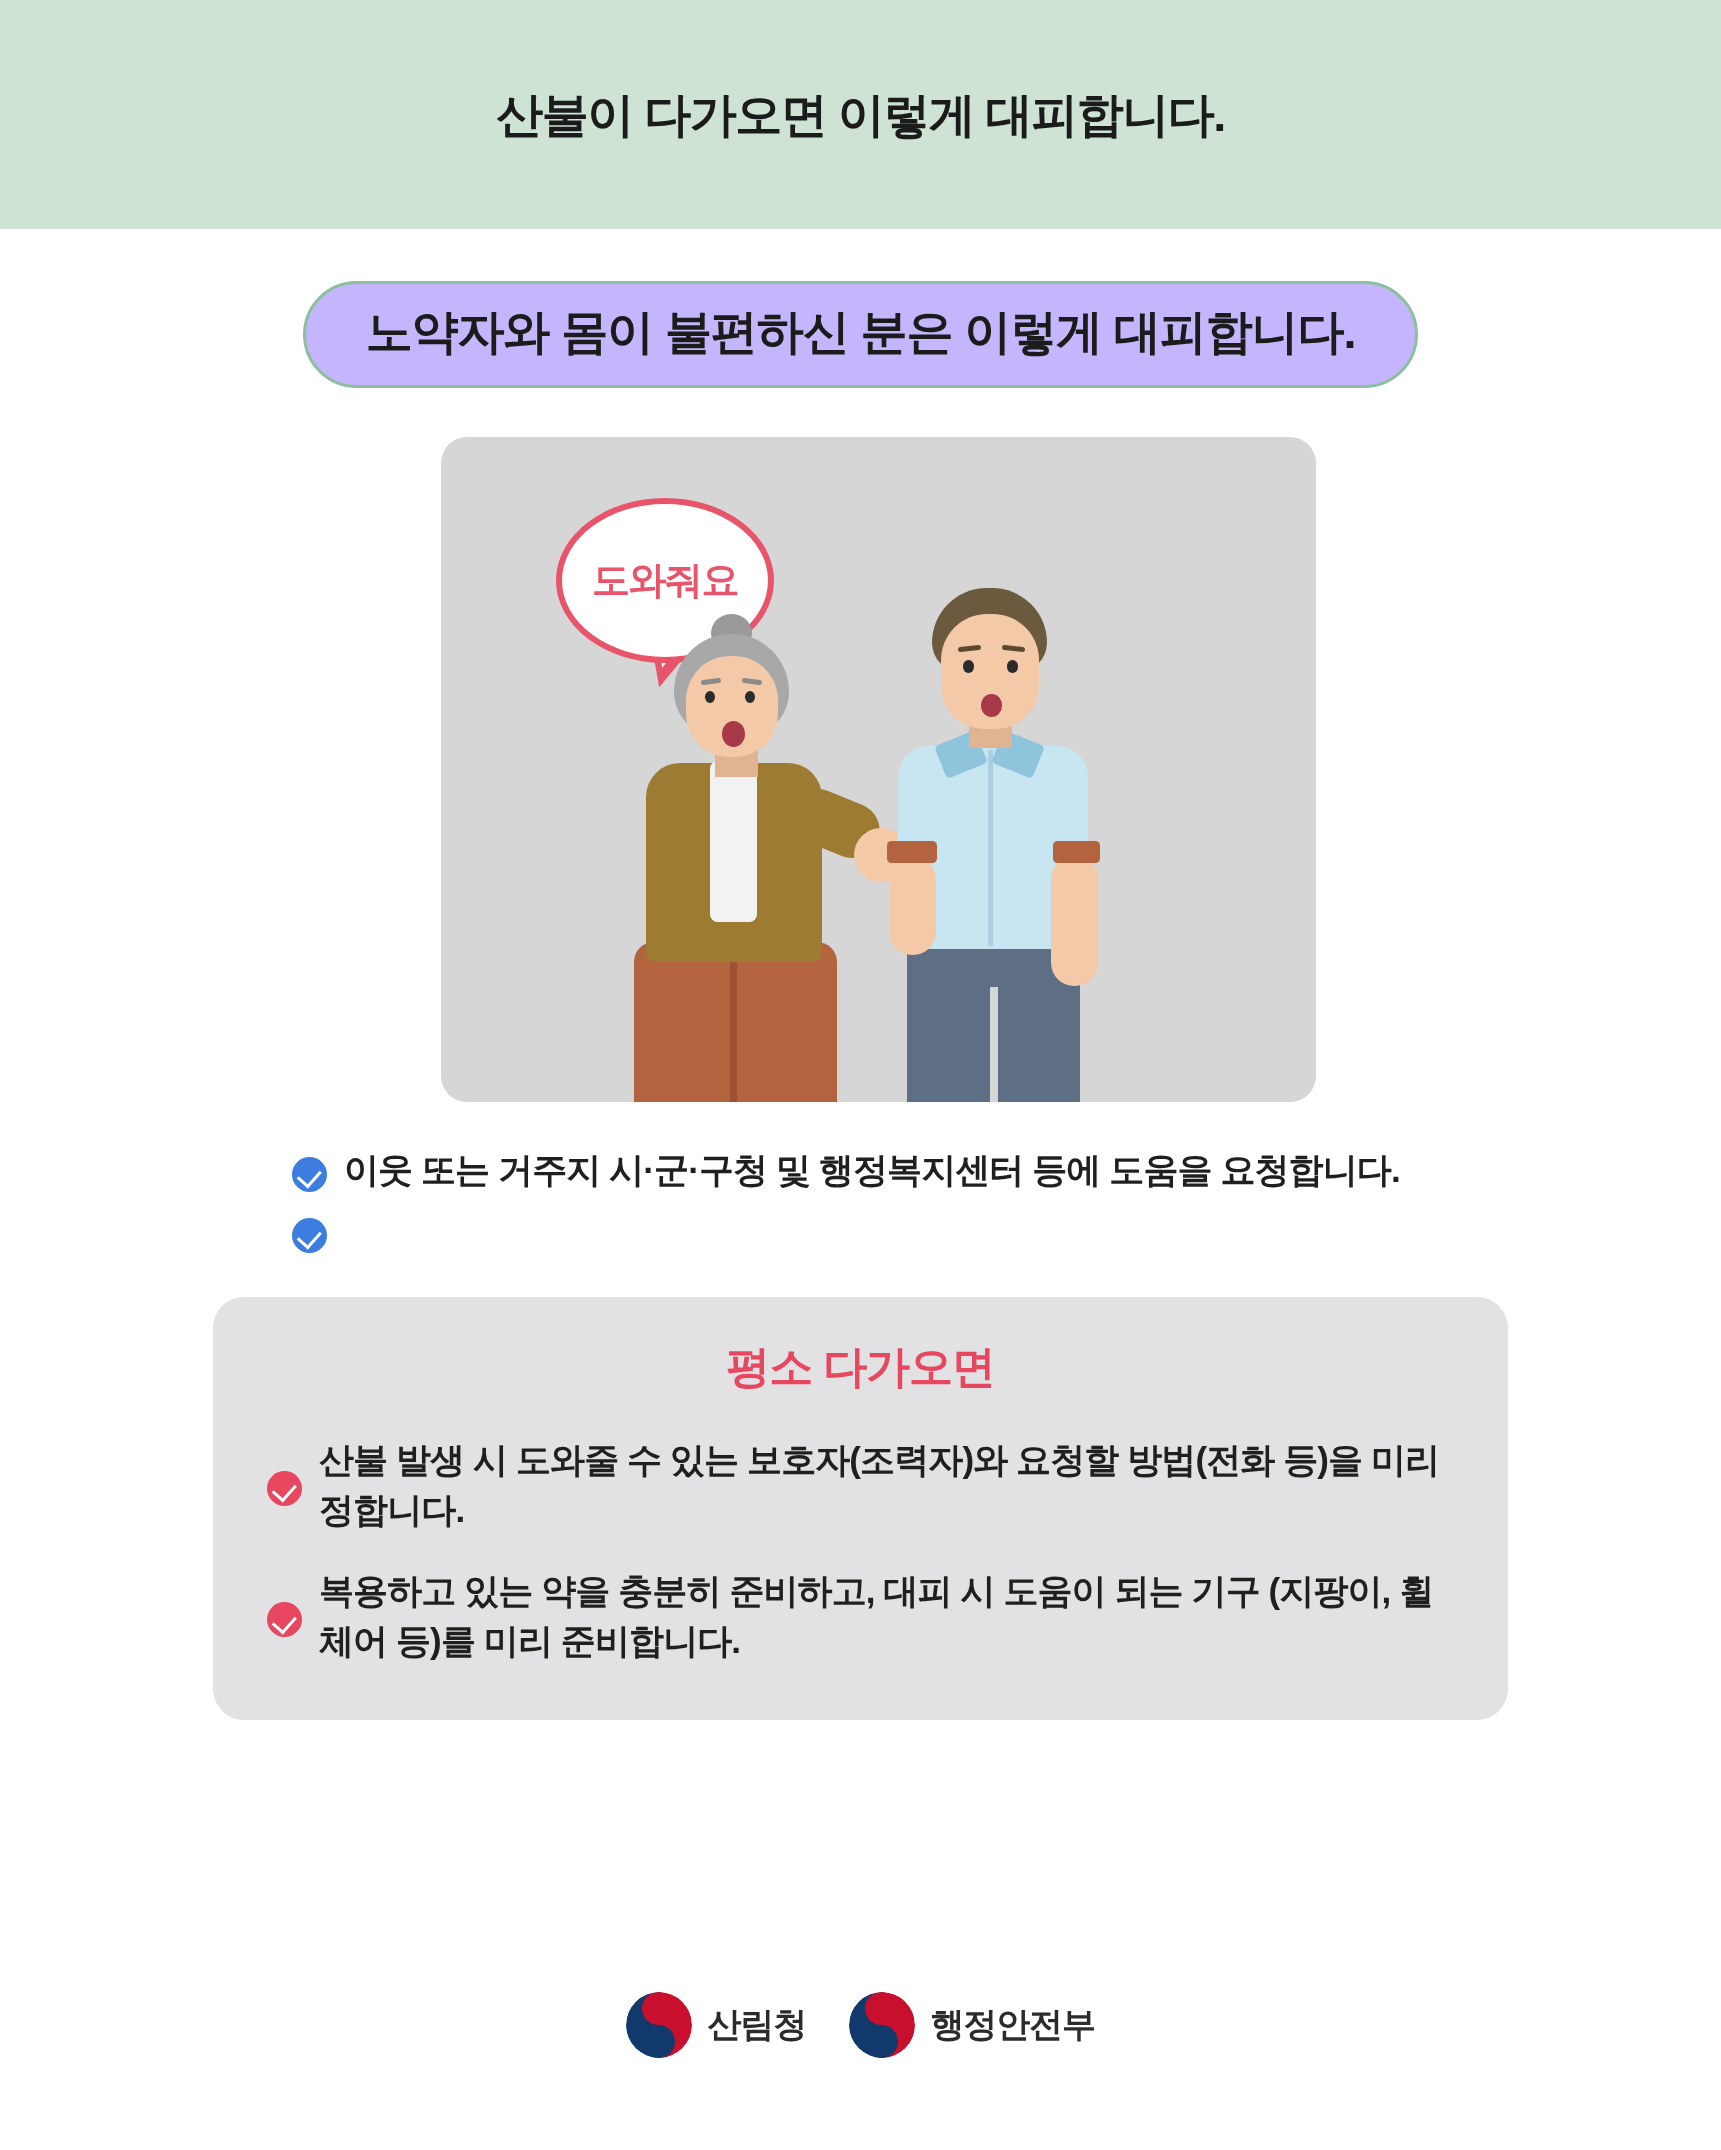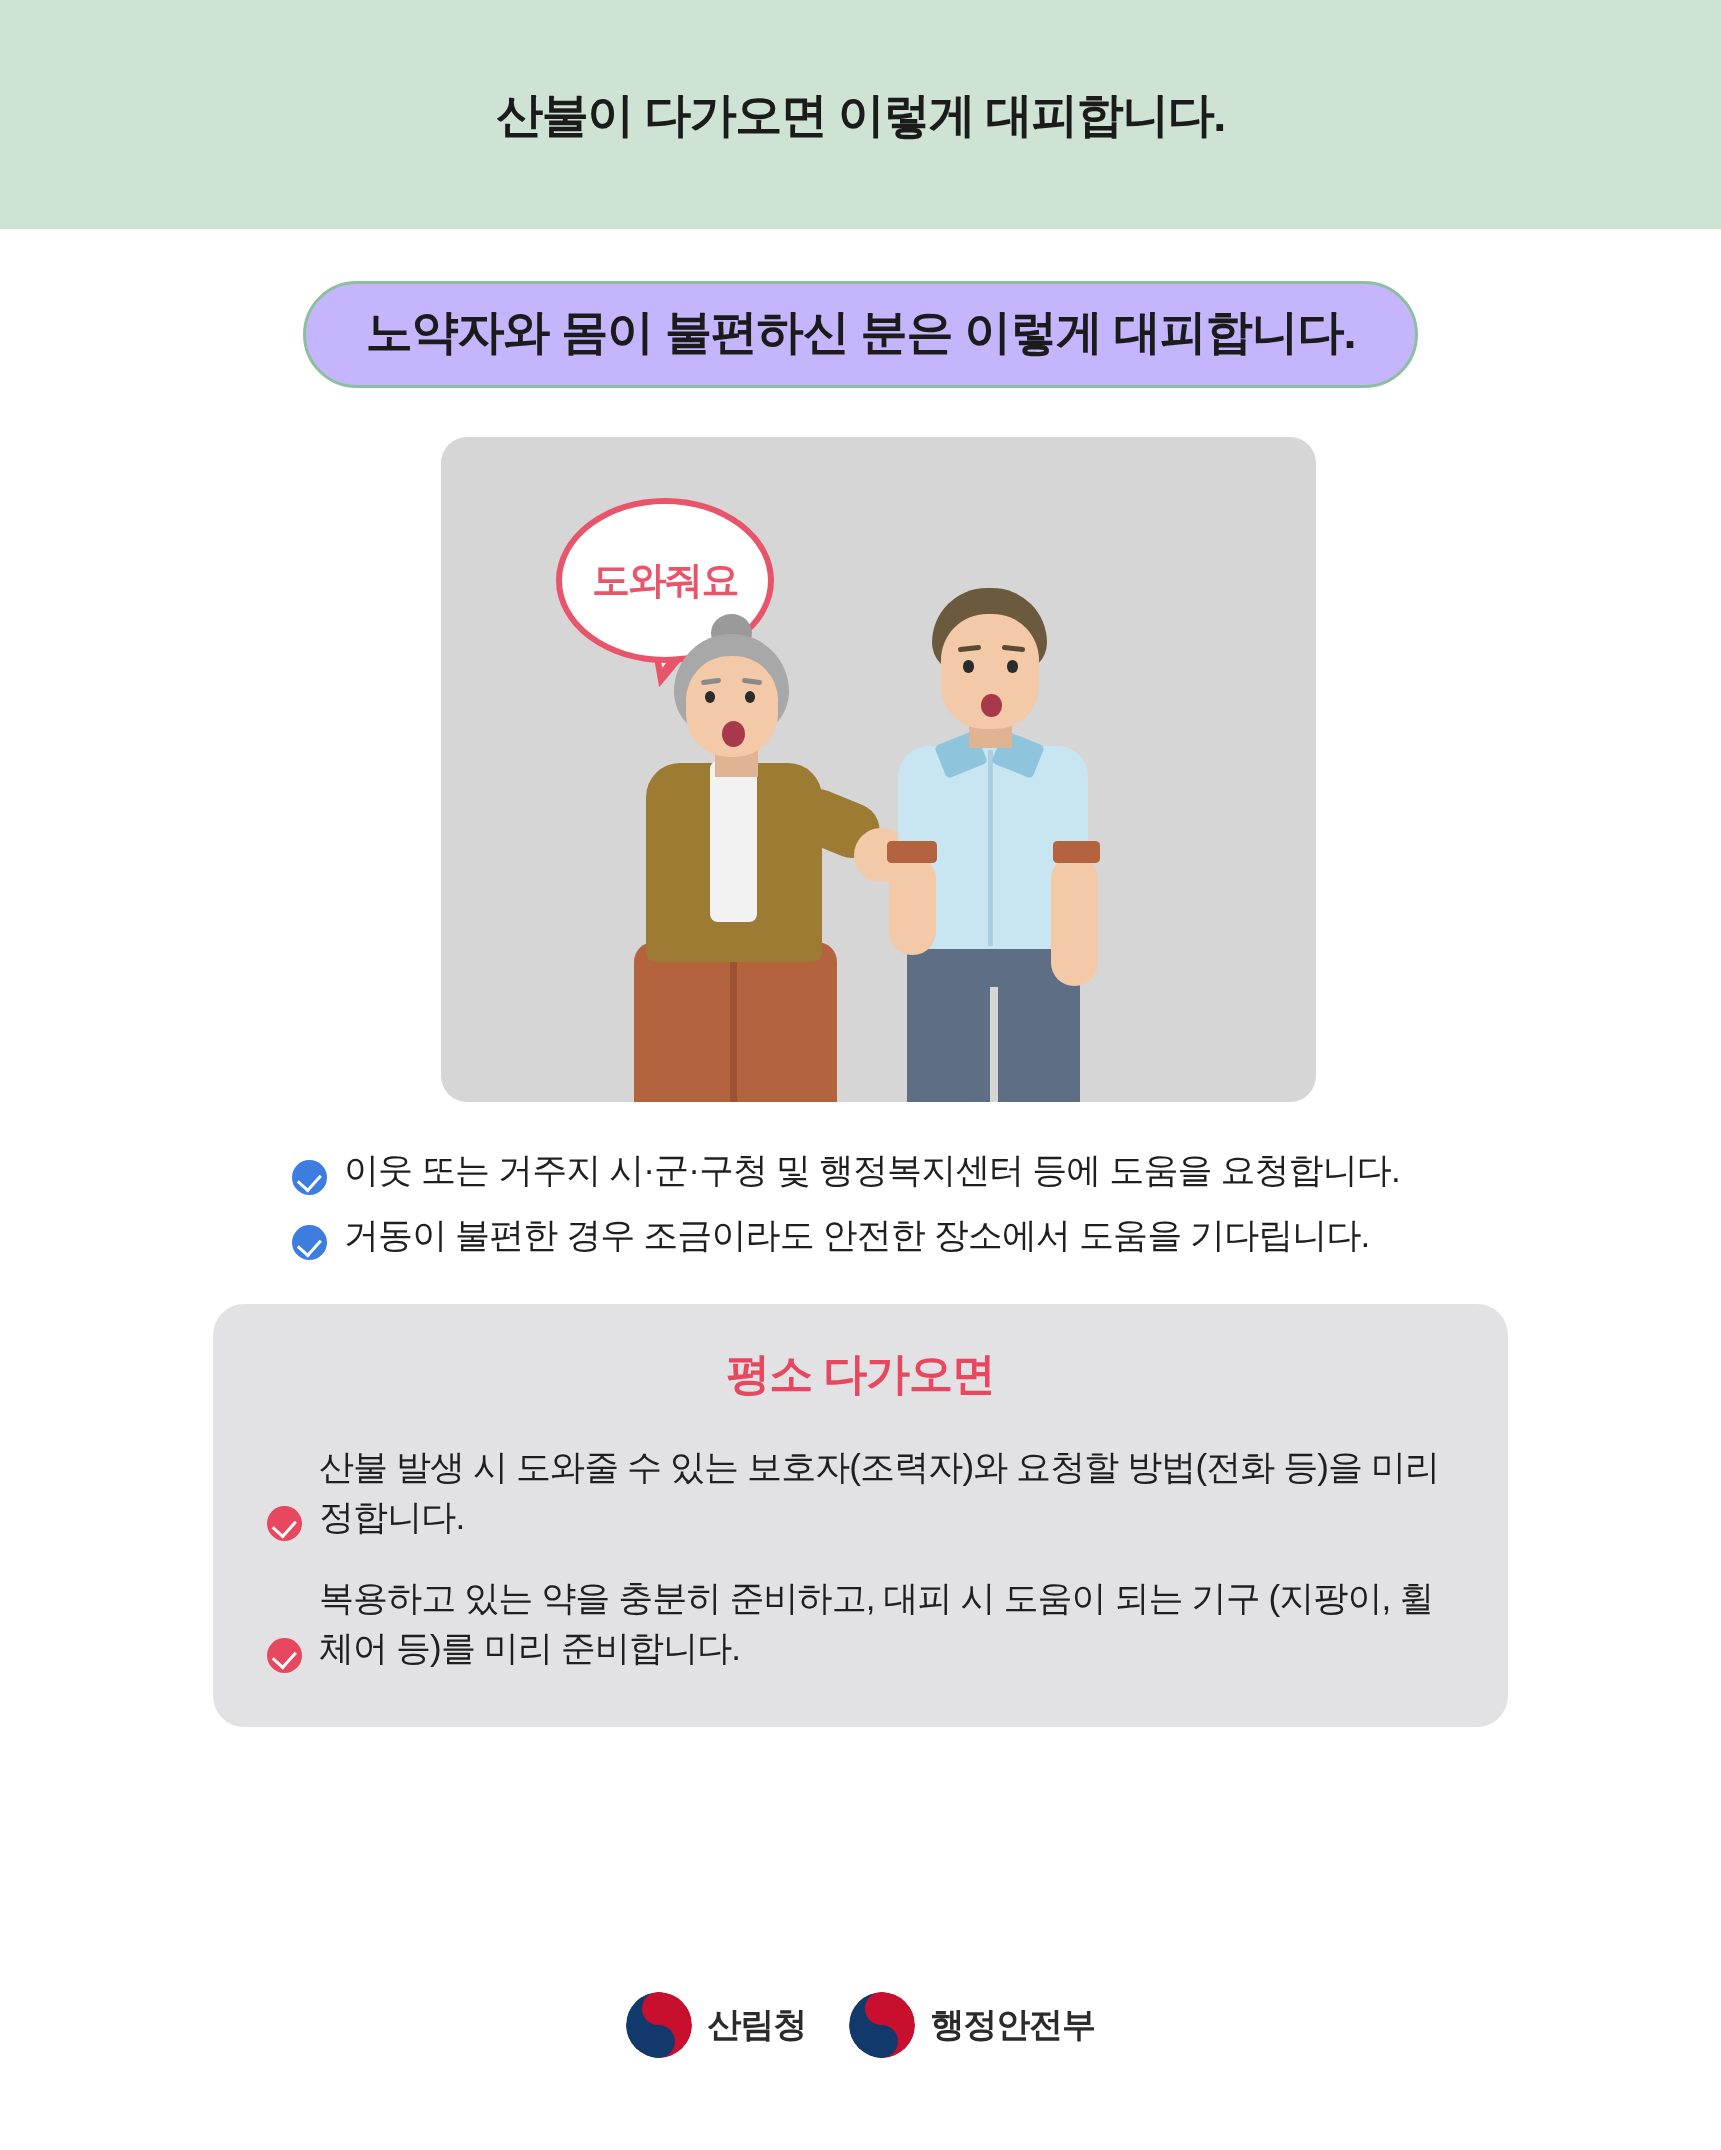--- a/index.html
+++ b/index.html
@@ -149,22 +149,23 @@
   .m-pants { position:absolute; left:466px; top:505px; width:173px; height:206px; background:#5d6e85; border-radius:10.7px 10.7px 0 0; }
   .m-pants-gap { position:absolute; left:549px; top:550px; width:7.6px; height:161px; background:#d6d6d6; }
 
   
   .bullets-blue {
     margin: 43px 0 0 0;
     padding: 0 153px 0 292px;
   }
   .bullet-row {
     display: flex;
-    align-items: flex-end;
+    align-items: center;
     margin-bottom: 15.3px;
+    font-weight: bold;
   }
   .check {
     flex: 0 0 auto;
     width: 35px;
     height: 35px;
     border-radius: 50%;
     margin-right: 17px;
     margin-top: 7.6px;
     position: relative;
   }
@@ -310,21 +311,20 @@
   </div>
 </div>
 
 <div class="bullets-blue">
   <div class="bullet-row">
     <div class="check blue"></div>
     <div class="bullet-text">이웃 또는 거주지 시·군·구청 및 행정복지센터 등에 도움을 요청합니다.</div>
   </div>
   <div class="bullet-row">
     <div class="check blue"></div>
-    <div class="bullet-text">거동이 불편한 경우 조금이라도 안전한 장소에서 도움을 기다립니다.</div>
   </div>
 </div>
 
 <div class="card">
   <div class="card-title">평소 다가오면</div>
 
   <div class="bullet-row">
     <div class="check red"></div>
     <div class="bullet-text">산불 발생 시 도와줄 수 있는 보호자(조력자)와 요청할 방법(전화 등)을 미리 정합니다.</div>
   </div>

